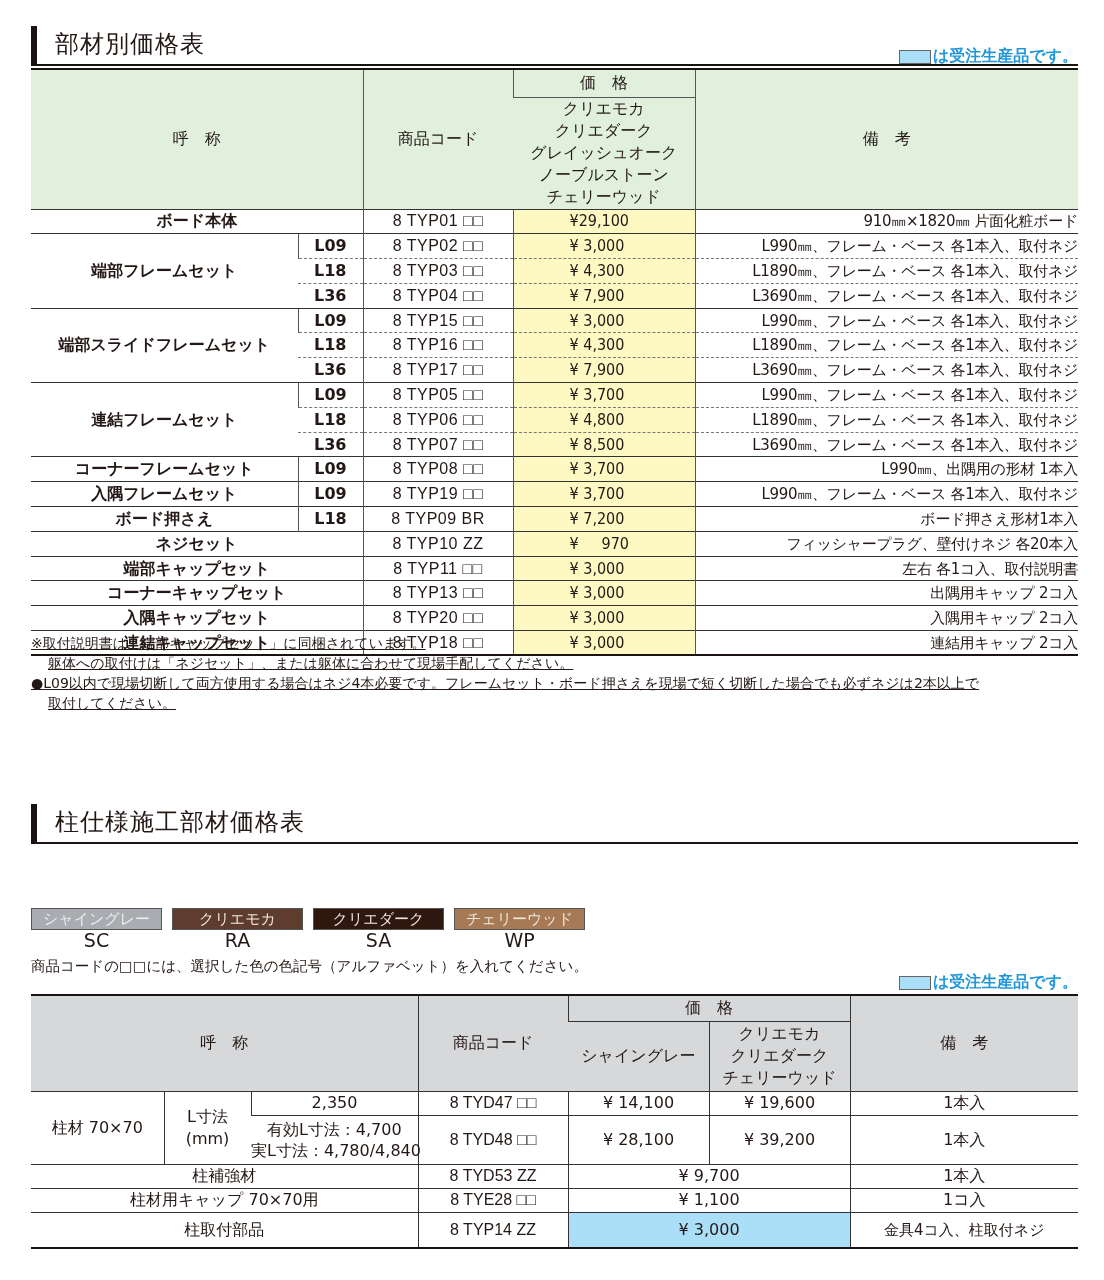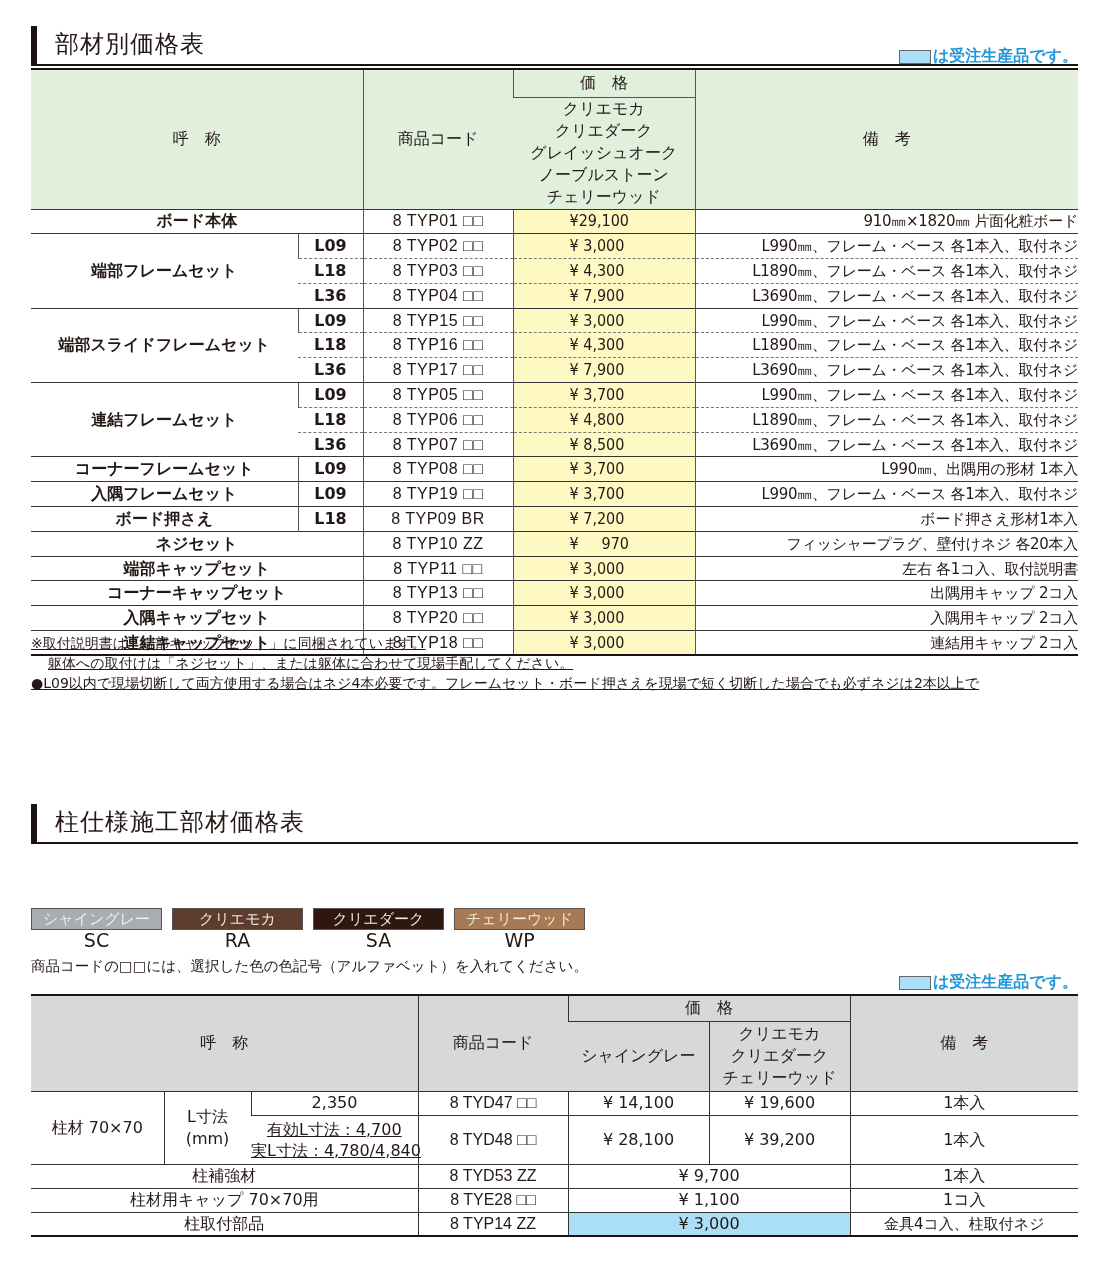--- a/index.html
+++ b/index.html
@@ -214,20 +214,21 @@
     <td class="price">¥  3,000</td>
     <td class="note">連結用キャップ 2コ入</td>
   </tr>
 </tbody>
   </table>
 
 <div class="footnotes">
   <p>※取付説明書は「端部キャップセット」に同梱されています。</p>
   <p class="ind">躯体への取付けは「ネジセット」、または躯体に合わせて現場手配してください。</p>
   <p>●L09以内で現場切断して両方使用する場合はネジ4本必要です。フレームセット・ボード押さえを現場で短く切断した場合でも必ずネジは2本以上で</p>
+  <p class="ind">取付してください。</p>
 </div>
 
 <div class="sec-title" style="top:804px; width:1047px;">
   <span>柱仕様施工部材価格表</span>
 </div>
 
 <div class="colors">
   <div class="color-item">
     <div class="color-chip" style="background:#a9adb1;color:#eeeeee;">シャイングレー</div>
     <div class="color-code">SC</div>
@@ -283,21 +284,21 @@
       <div>L寸法</div>
       <div>(mm)</div>
     </td>
     <td style="height:24px">2,350</td>
     <td class="code">8 TYD47 □□</td>
     <td>¥  14,100</td>
     <td>¥  19,600</td>
     <td>1本入</td>
   </tr>
   <tr>
-    <td style="height:49px; line-height:21px;text-decoration:underline;">
+    <td style="height:49px; line-height:21px;">
       <div>有効L寸法：4,700</div>
       <div>実L寸法：4,780/4,840</div>
     </td>
     <td class="code">8 TYD48 □□</td>
     <td>¥  28,100</td>
     <td>¥  39,200</td>
     <td>1本入</td>
   </tr>
   <tr>
     <td colspan="3" style="height:24px">柱補強材</td>
@@ -305,19 +306,19 @@
     <td colspan="2">¥  9,700</td>
     <td>1本入</td>
   </tr>
   <tr>
     <td colspan="3" style="height:24px">柱材用キャップ 70×70用</td>
     <td class="code">8 TYE28 □□</td>
     <td colspan="2">¥  1,100</td>
     <td>1コ入</td>
   </tr>
   <tr class="last">
-    <td colspan="3" style="height:24px">柱取付部品</td>
+    <td colspan="3" style="height:36px">柱取付部品</td>
     <td class="code">8 TYP14 ZZ</td>
     <td colspan="2" class="blue">¥  3,000</td>
     <td style="font-size:15px">金具4コ入、柱取付ネジ</td>
   </tr>
 </tbody>
   </table>
 
 </body></html>

